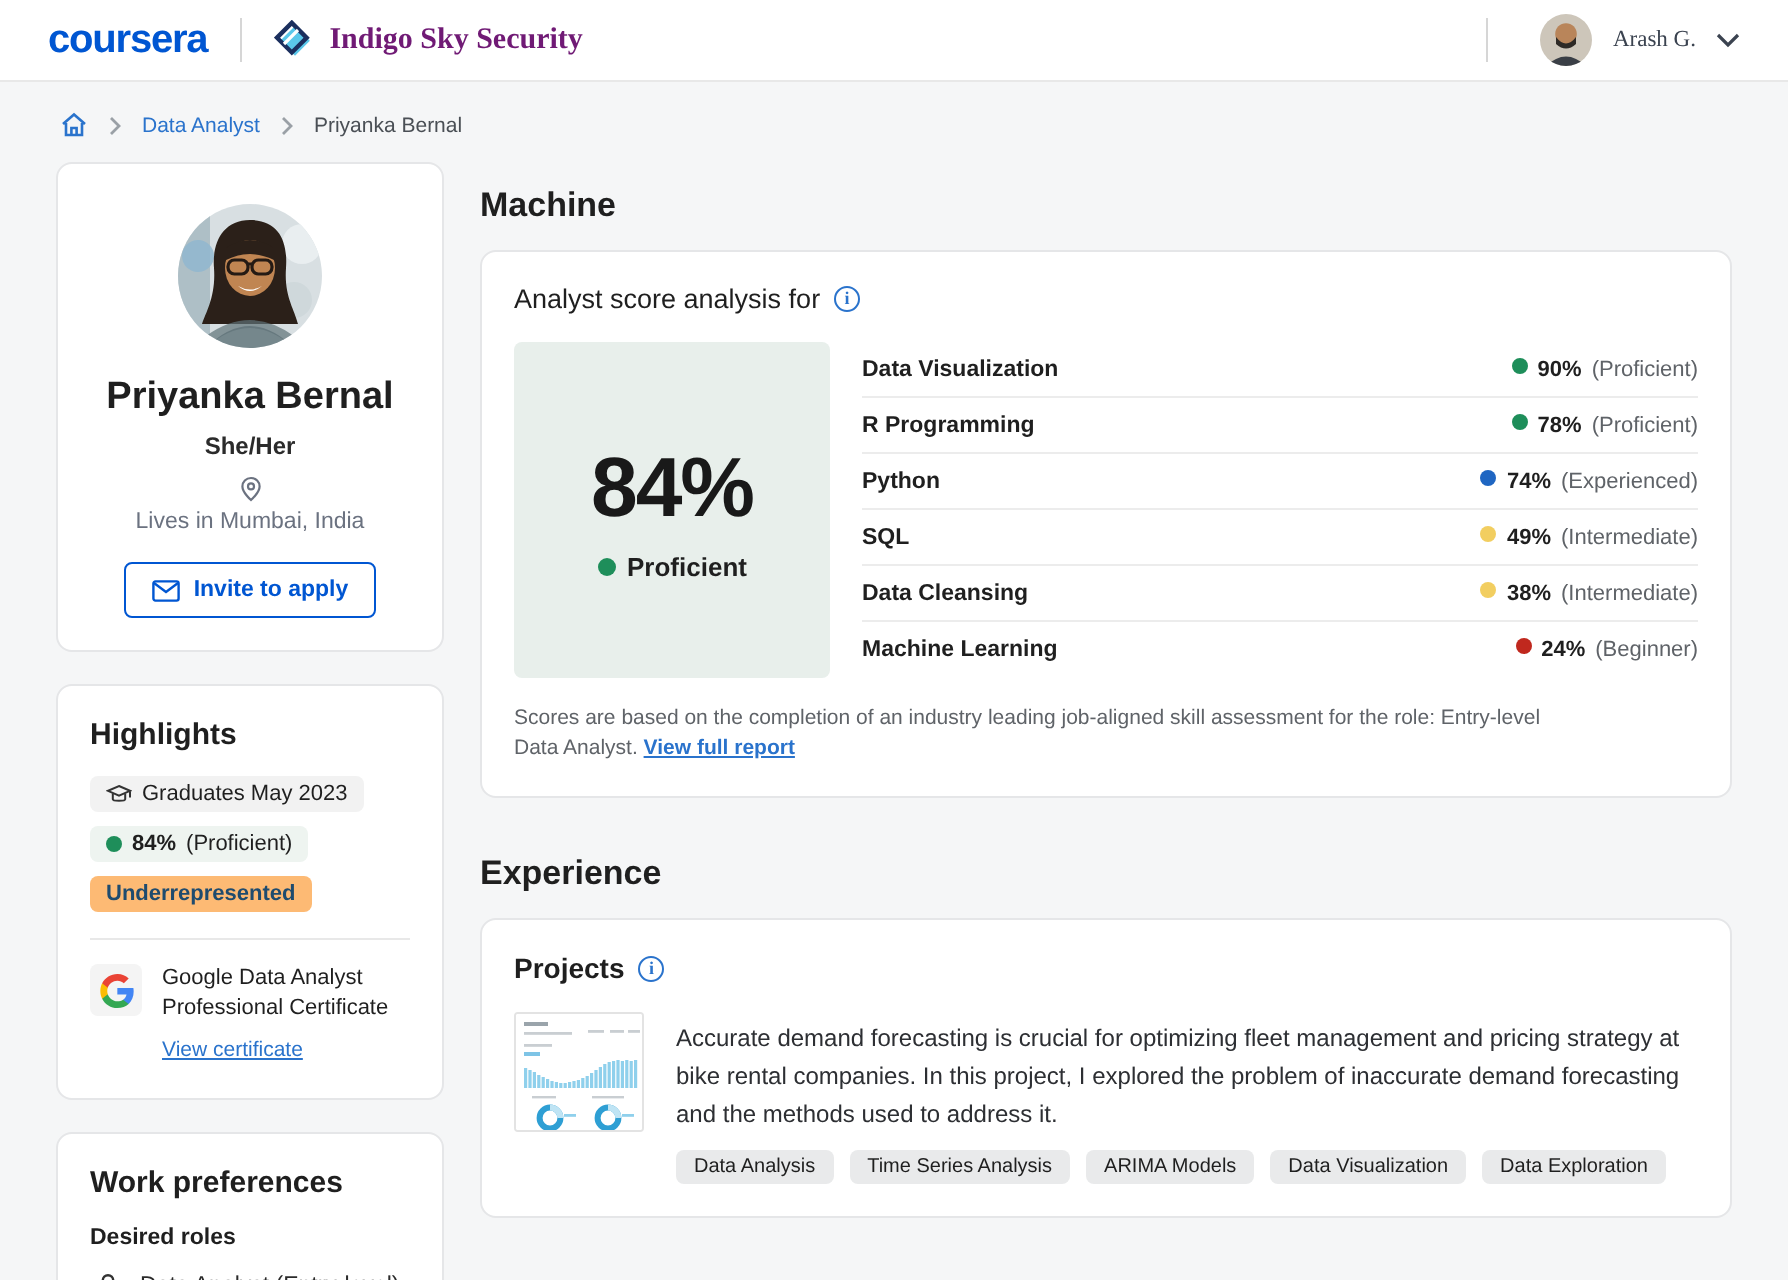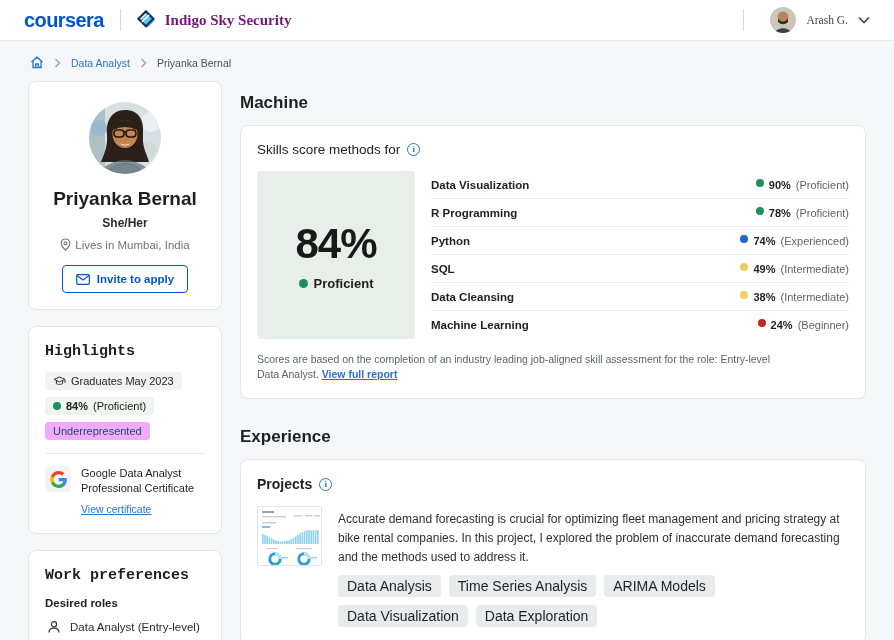--- a/index.html
+++ b/index.html
@@ -40,36 +40,36 @@
   .card {
     background:#fff; border:1px solid #e5e6e8; border-radius:8px;
     padding:16px;
   }
   
   .profile-card { text-align:center; }
   .photo { width:72px; height:72px; border-radius:50%; overflow:hidden; margin:4px auto 0; }
   .profile-name { font-size:19px; font-weight:bold; margin-top:14px; }
   .pronouns { font-size:12px; font-weight:bold; margin-top:6px; color:#2b2b2b; }
   .location { font-size:11.5px; color:#6b7280; margin-top:8px;
-    display:flex; align-items:center; justify-content:center; gap:4px; }
+    display:flex; align-items:center; justify-content:center; gap:4px;flex-direction:column; }
   .invite-btn {
     margin-top:14px; display:inline-flex; align-items:center; gap:7px;
     border:1px solid #0056d2; background:#fff; color:#0056d2;
     border-radius:4px; padding:7px 13px; font-size:11.5px; font-weight:bold;
     font-family:inherit; cursor:pointer;
   }
   
-  .card-title { font-size:15px; font-weight:bold;font-family:Liberation Mono, monospace; }
+  .card-title { font-size:15px; font-weight:bold; }
   .badges { display:flex; flex-direction:column; align-items:flex-start; gap:7px; margin-top:12px; }
   .pill {
     display:inline-flex; align-items:center; gap:5px;
     background:#f2f2f2; border-radius:4px; padding:3px 8px; font-size:11px; color:#1f1f1f;
   }
   .pill.score-pill { background:#eef4f0; }
-  .pill.under-pill { background:#f0abfc; font-weight:normal; color:#1f4b6e; }
+  .pill.under-pill { background:#fdba74; font-weight:bold; color:#1f4b6e; }
   .dot { width:8px; height:8px; border-radius:50%; display:inline-block; flex:0 0 auto; }
   .hl-divider { border:none; border-top:1px solid #e8e8e8; margin:13px 0 12px; }
   .cert-row { display:flex; gap:10px; align-items:flex-start; }
   .g-box { width:26px; height:26px; border-radius:4px; background:#f4f4f4;
     display:flex; align-items:center; justify-content:center; flex:0 0 auto; }
   .cert-name { font-size:11px; line-height:1.4; }
   .cert-link { display:inline-block; margin-top:6px; font-size:10.5px; color:#2a73cc; text-decoration:underline; }
   
   .wp-sub { font-size:11.5px; font-weight:bold; margin-top:13px; }
   .wp-row { display:flex; align-items:center; gap:9px; margin-top:11px;
@@ -105,21 +105,21 @@
   .footnote a { color:#2a73cc; font-weight:bold; text-decoration:underline; }
   
   .projects-card { margin-bottom:0; }
   .projects-header { display:flex; align-items:center; gap:7px; font-size:14px; font-weight:bold; }
   .project-row { display:flex; gap:16px; margin-top:14px; }
   .thumb { width:65px; height:60px; flex:0 0 65px; border:1px solid #e3e3e3;
     border-radius:2px; overflow:hidden; background:#fff; }
   .proj-title { font-size:12.5px; font-weight:bold; }
   .proj-desc { font-size:12px; color:#2d2f33; line-height:1.55; margin-top:4px; }
   .tag-row { display:flex; gap:8px; margin-top:9px; flex-wrap:wrap; }
-  .tag { background:#e9eaeb; border-radius:4px; padding:3px 9px; font-size:14px; color:#1f1f1f; }
+  .tag { background:#e9eaeb; border-radius:4px; padding:3px 9px; font-size:10px; color:#1f1f1f; }
   svg { display:block; }
 </style>
 </head>
 <body>
 
 <div class="topbar">
   <div class="brand">coursera</div>
   <div class="vdivider"></div>
   <div class="company">
     <span>
@@ -266,21 +266,21 @@
       </div>
 
     </div>
   </div>
 
   <div class="maincol">
     <div class="section-title">Machine</div>
 
     <div class="card">
       <div class="skills-card-header">
-        <span>Skills score methods for</span>
+        <span>Analyst score analysis for</span>
         <span class="info-icon">i</span>
       </div>
       <div class="skills-body">
         <div class="score-panel">
           <div class="big-score">84%</div>
           <div class="score-level">
             <span class="dot" style="width: 9px; height: 9px; background: rgb(30, 142, 90);"></span>
             <span>Proficient</span>
           </div>
         </div>

